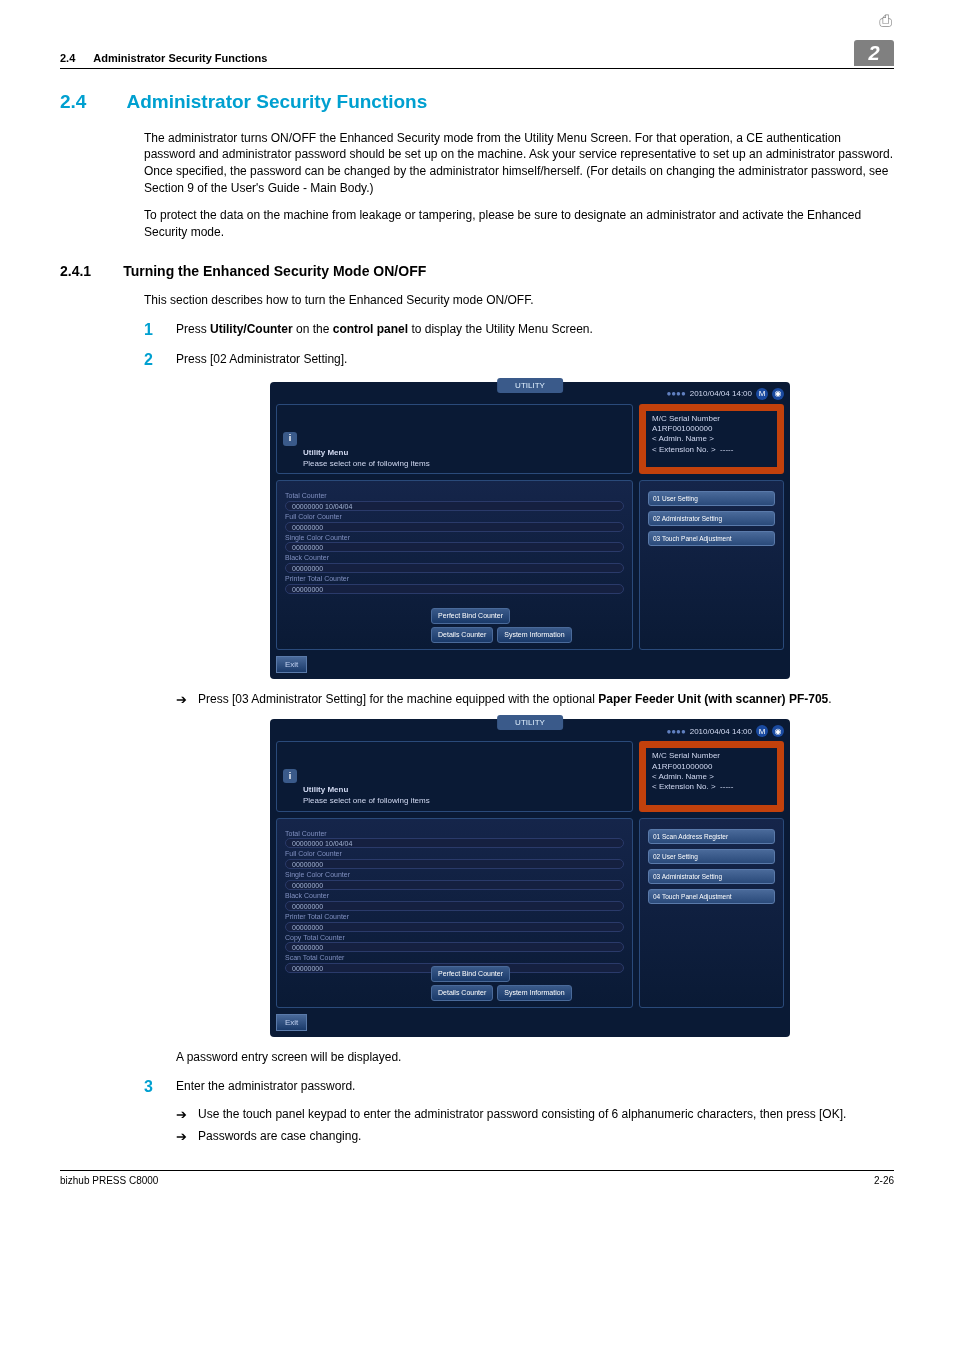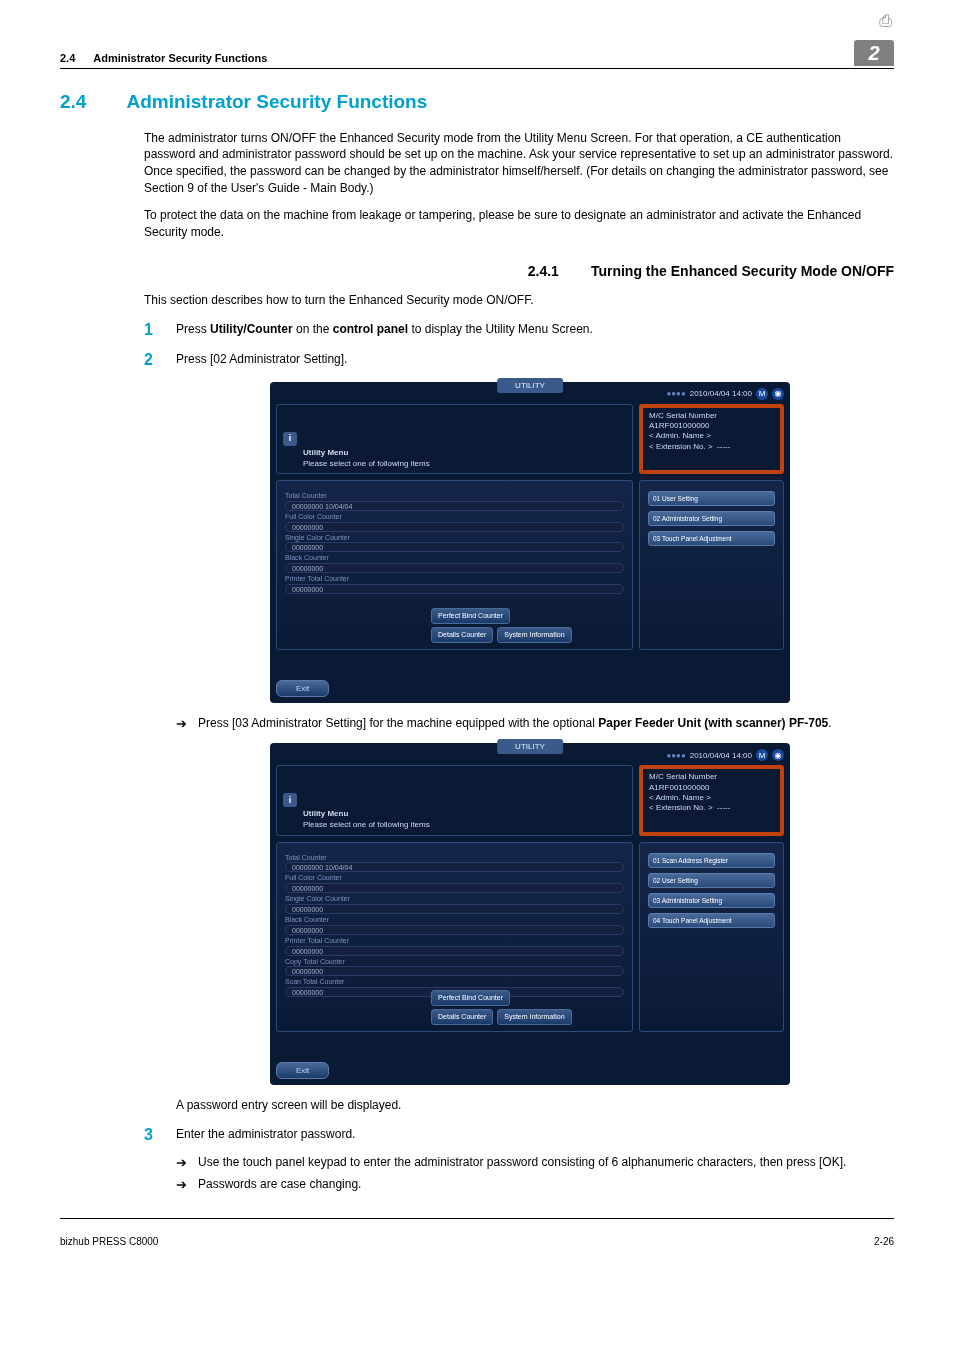--- a/index.html
+++ b/index.html
@@ -46,21 +46,20 @@
     font-weight: bold;
     color: #00a0d0;
     margin-bottom: 14px;
   }
   h1.section-title .num { margin-right: 40px; }
   .body-text { margin-left: 84px; margin-bottom: 10px; }
   h2.sub-title {
     font-size: 14px;
     font-weight: bold;
     margin: 22px 0 10px 0;
-    text-align: right;
   }
   h2.sub-title .num { margin-right: 32px; }
   .step { display: flex; margin-left: 84px; margin-bottom: 8px; }
   .step-num {
     color: #00a0d0;
     font-size: 16px;
     font-weight: bold;
     width: 32px;
     flex-shrink: 0;
   }
@@ -128,21 +127,21 @@
     background: #0a1a35;
   }
   .info-icon {
     width: 14px; height: 14px; border-radius: 3px;
     background: #3a5a8a; color: #fff;
     display: inline-flex; align-items: center; justify-content: center;
     font-size: 9px; font-weight: bold;
   }
   .panel-head-right {
     width: 145px;
-    border: 4px solid #c2410c;
+    border: 7px solid #c2410c;
     border-radius: 3px;
     padding: 3px 6px;
     background: #0a1a35;
     line-height: 1.3;
   }
   .panel-body { display: flex; gap: 6px; }
   .panel-body-left {
     flex: 1;
     border: 1px solid #2a4a7a;
     border-radius: 3px;
@@ -202,32 +201,31 @@
     white-space: nowrap;
     overflow: hidden;
   }
   .panel-footer {
     display: flex;
     margin-top: 6px;
   }
   .exit-btn {
     background: linear-gradient(180deg, #4a6a9a, #1a3a6a);
     color: #c0d0f0;
-    padding: 2px 19px;
+    padding: 2px 8px;
     font-size: 8px;
-    border-radius: 6px;
+    border-radius: 0;
     border: 1px solid #5a7aaa;
-    margin-top: 24px;
   }
   .page-footer {
     display: flex;
     justify-content: space-between;
     border-top: 1px solid #000;
     margin-top: 24px;
-    padding-top: 16px;
+    padding-top: 3px;
     font-size: 10px;
     gap: 24px;
   }
 </style>
 </head>
 <body>
 
 <span class="printer-icon">⎙</span>
 
 <div class="header-bar">

